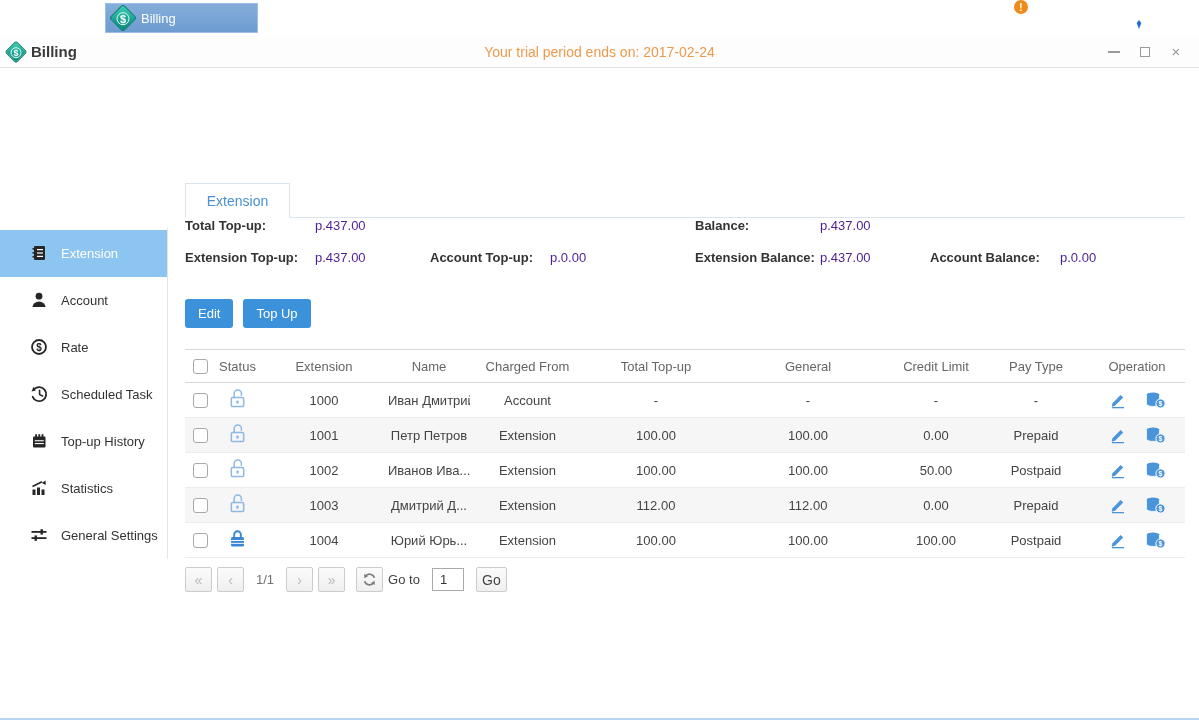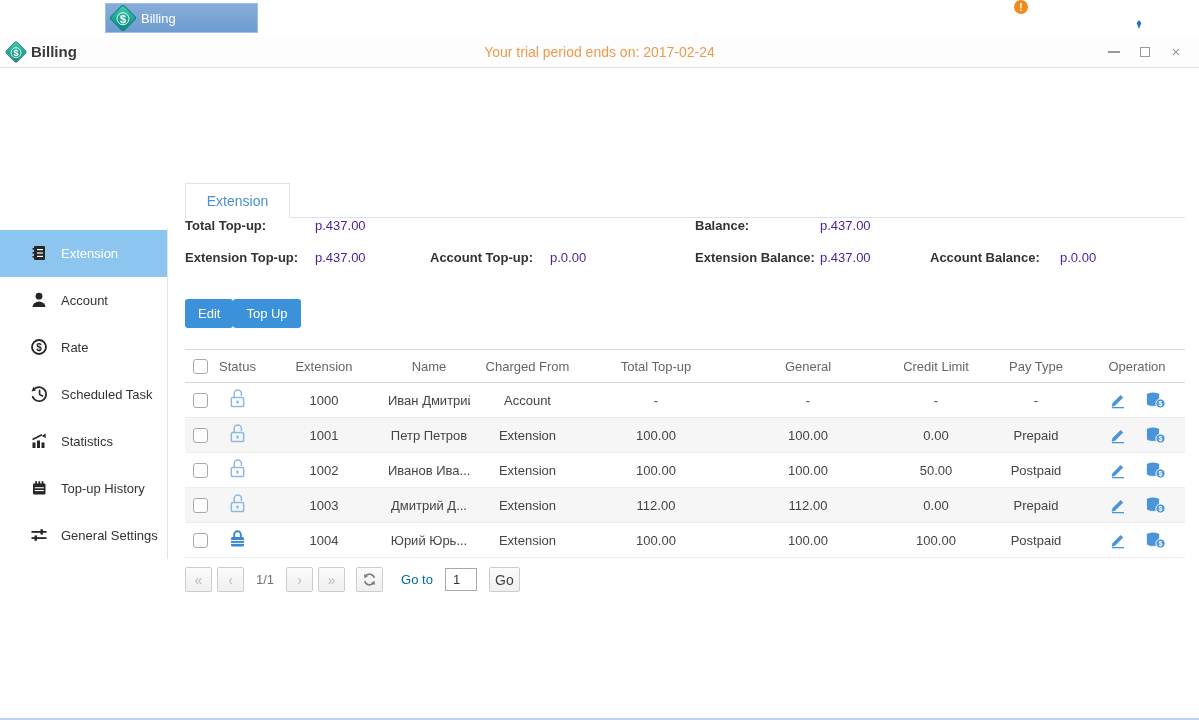--- a/index.html
+++ b/index.html
@@ -50,40 +50,40 @@
     display:flex; align-items:center; justify-content:center; color:#4a90d2; font-size:14px; cursor:pointer; }
   
   .summary { display:grid; grid-template-columns:130px 115px 120px 145px 125px 110px 130px 1fr;
     row-gap:17px; align-items:center; font-size:13px; flex-shrink:0; }
   .slabel { font-weight:bold; color:#333; white-space:nowrap; }
   .svalue { color:#4c1d95; white-space:nowrap; }
   .c1{grid-column:1} .c2{grid-column:2} .c3{grid-column:3} .c4{grid-column:4}
   .c5{grid-column:5} .c6{grid-column:6} .c7{grid-column:7} .c8{grid-column:8}
   .r1{grid-row:1} .r2{grid-row:2}
   
-  .toolbar { margin-top:34px; display:flex; flex-shrink:0; }
+  .toolbar { margin-top:34px; display:flex; gap:10px; flex-shrink:0; }
   .btn-blue { height:29px; background:#3b91da; color:#fff; border:none; border-radius:3px; font-size:13px;
     font-family:"Liberation Sans",sans-serif; cursor:pointer; padding:0 13px; }
   
   table.grid { width:1000px; margin-top:21px; border-collapse:collapse; table-layout:fixed; font-size:13px; flex-shrink:0; }
   table.grid th { height:33px; font-weight:normal; color:#666; text-align:center;
     border-top:1px solid #d9d9d9; border-bottom:1px solid #d9d9d9; white-space:nowrap; }
   table.grid td { height:35px; text-align:center; color:#444; border-bottom:1px solid #ececec; white-space:nowrap; overflow:hidden; }
   table.grid tbody tr:nth-child(even) { background:#f6f6f6; }
   .cb { display:inline-block; width:15px; height:15px; border:1px solid #a9a9a9; border-radius:3px; background:#fff; vertical-align:middle; cursor:pointer; }
   .op-icons { display:flex; justify-content:center; align-items:center; gap:18px; }
   .op-icons svg { cursor:pointer; }
   
   .footer { margin-top:auto; display:flex; align-items:center; padding:9px 0 13px; flex-shrink:0; }
   .pgbtn { width:27px; height:25px; border:1px solid #ccc; border-radius:2px;
     background:linear-gradient(#fbfbfb,#efefef); display:flex; align-items:center; justify-content:center;
     color:#b9b9b9; font-size:14px; cursor:pointer; flex-shrink:0; }
   .pager { display:flex; align-items:center; gap:5px; font-size:13px; }
   .page-ind { color:#737373; margin:0 7px; }
-  .goto-label { margin-left:13px; color:#0369a1; }
+  .goto-label { color:#404040; }
   input.goto { width:32px; height:23px; border:1px solid #a9a9a9; margin:0 7px; padding-left:7px; font-size:13px; font-family:inherit; color:#333; }
   .go-btn { width:31px; color:#444; }
   .footer-right { margin-left:auto; display:flex; align-items:center; gap:11px; font-size:13px; color:#333; }
   .page-size { width:55px; height:24px; border:1px solid #bbb; background:linear-gradient(#fcfcfc,#f0f0f0);
     display:flex; align-items:center; padding-left:9px; position:relative; cursor:pointer; color:#444; }
   .caret { position:absolute; right:8px; top:10px; width:0; height:0;
     border-left:4px solid transparent; border-right:4px solid transparent; border-top:5px solid #909090; }
 </style>
 </head>
 <body>
@@ -183,38 +183,38 @@
       <div class="side-item">
         <svg width="18" height="18" viewBox="0 0 18 18">
           <path d="M4.2 4.2 a7 7 0 1 1 -1.5 7.6" fill="none" stroke="#262626" stroke-width="1.8" stroke-linecap="round"></path>
           <polygon points="5.8,5.6 1.6,6.4 3.4,1.8" fill="#262626"></polygon>
           <polyline points="9.6,5.2 9.6,9.6 12.6,11" fill="none" stroke="#262626" stroke-width="1.6" stroke-linecap="round"></polyline>
         </svg>
         <span>Scheduled Task</span>
       </div>
       <div class="side-item">
         <svg width="18" height="18" viewBox="0 0 18 18">
-          <rect x="2.5" y="10.5" width="3" height="5.5" fill="#262626"></rect>
-          <rect x="7" y="8.5" width="3" height="7.5" fill="#262626"></rect>
-          <rect x="11.5" y="10.5" width="3" height="5.5" fill="#262626"></rect>
-          <polyline points="2.5,7.5 12,2.8" fill="none" stroke="#262626" stroke-width="1.6"></polyline>
-          <polygon points="15.5,1.5 15.8,6 11.8,4" fill="#262626"></polygon>
-        </svg>
-        <span>Statistics</span>
-      </div>
-      <div class="side-item">
-        <svg width="18" height="18" viewBox="0 0 18 18">
           <rect x="3" y="4.5" width="12.5" height="11" rx="1" fill="#262626"></rect>
           <rect x="5.2" y="2.2" width="1.8" height="3.4" fill="#262626"></rect>
           <rect x="8.4" y="2.2" width="1.8" height="3.4" fill="#262626"></rect>
           <rect x="11.6" y="2.2" width="1.8" height="3.4" fill="#262626"></rect>
           <rect x="4.8" y="8.2" width="9" height="1.1" fill="#fff"></rect>
           <rect x="4.8" y="11" width="9" height="1.1" fill="#fff"></rect>
         </svg>
         <span>Top-up History</span>
+      </div>
+      <div class="side-item">
+        <svg width="18" height="18" viewBox="0 0 18 18">
+          <rect x="2.5" y="10.5" width="3" height="5.5" fill="#262626"></rect>
+          <rect x="7" y="8.5" width="3" height="7.5" fill="#262626"></rect>
+          <rect x="11.5" y="10.5" width="3" height="5.5" fill="#262626"></rect>
+          <polyline points="2.5,7.5 12,2.8" fill="none" stroke="#262626" stroke-width="1.6"></polyline>
+          <polygon points="15.5,1.5 15.8,6 11.8,4" fill="#262626"></polygon>
+        </svg>
+        <span>Statistics</span>
       </div>
       <div class="side-item">
         <svg width="18" height="18" viewBox="0 0 18 18">
           <rect x="1.5" y="5" width="15" height="1.8" fill="#262626"></rect>
           <rect x="10.5" y="3.2" width="2.4" height="5.4" fill="#262626"></rect>
           <rect x="1.5" y="11.2" width="15" height="1.8" fill="#262626"></rect>
           <rect x="4.5" y="9.4" width="2.4" height="5.4" fill="#262626"></rect>
         </svg>
         <span>General Settings</span>
       </div>

